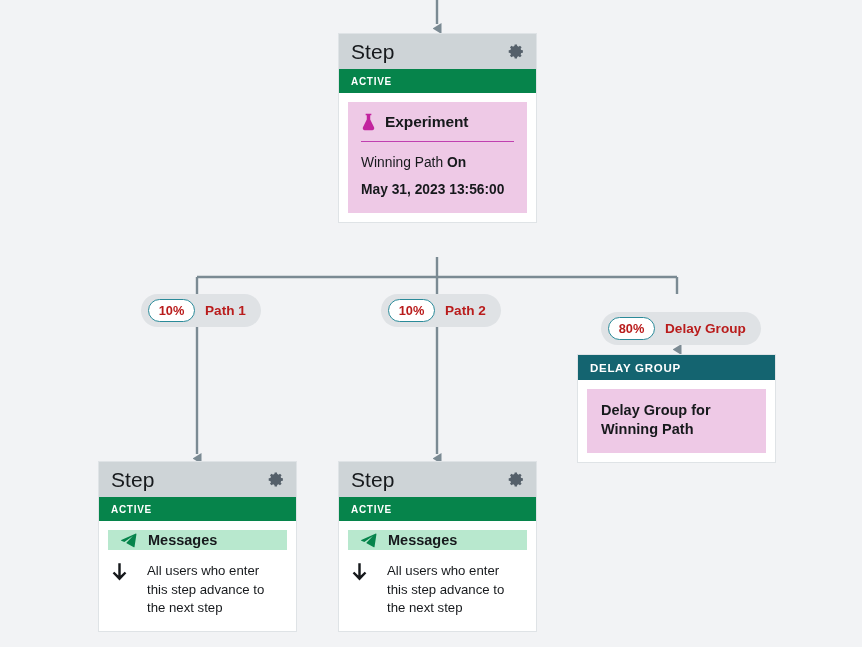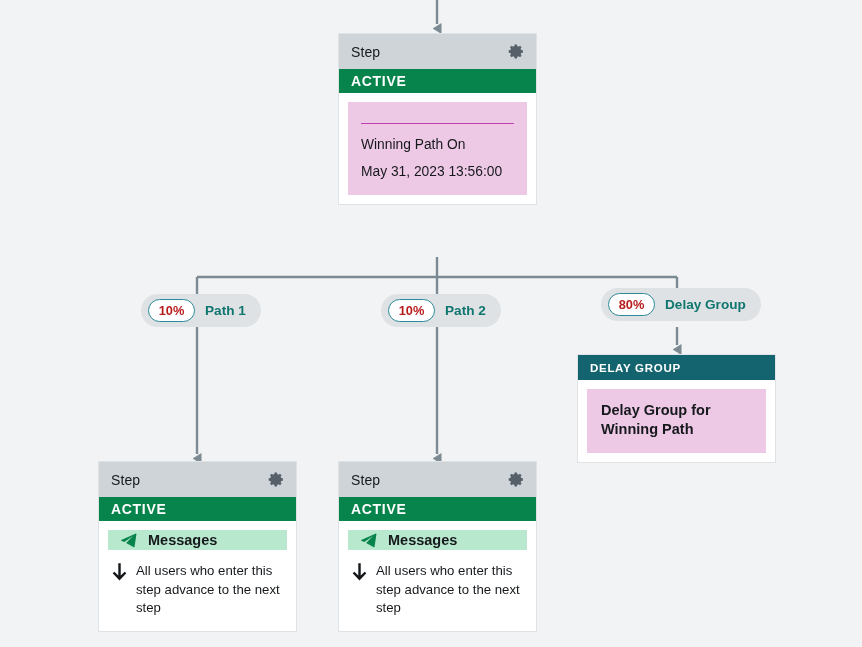--- a/index.html
+++ b/index.html
@@ -40,41 +40,41 @@
   .step-head {
     background: #ced4d7;
     height: 35px;
     display: flex;
     align-items: center;
     justify-content: space-between;
     padding: 0 11px 0 12px;
     box-sizing: border-box;
   }
   .step-head-title {
-    font-size: 14px;
+    font-size: 21px;
     color: #16191c;
     letter-spacing: .1px;
   }
   .gear {
     width: 17px;
     height: 17px;
     display: block;
     cursor: pointer;
   }
   .status-bar {
     background: #06844b;
     height: 24px;
     display: flex;
     align-items: center;
     padding-left: 12px;
     box-sizing: border-box;
   }
   .status-bar span {
     color: #ffffff;
-    font-size: 14px;
+    font-size: 10px;
     font-weight: bold;
     letter-spacing: .7px;
   }
   .step-body {
     padding: 9px 9px 9px 9px;
   }
   
   .exp-tile {
     background: #eec9e6;
     padding: 11px 13px 13px 13px;
@@ -102,21 +102,21 @@
     margin: 10px 0 11px 0;
   }
   .exp-line {
     font-size: 13.8px;
     color: #16191c;
     line-height: 1.46;
     margin-bottom: 7px;
   }
   .exp-line:last-child { margin-bottom: 0; }
   .exp-line b { font-weight: normal; }
-  .exp-line .val { font-weight: normal; }
+  .exp-line .val { font-weight: bold; }
   .exp-stack b { display: block; }
   .exp-stack .val { display: block; }
   
   .msg-tile {
     background: #b8e8ce;
     height: 20px;
     display: flex;
     align-items: center;
     gap: 11px;
     padding-left: 12px;
@@ -127,21 +127,21 @@
     height: 17px;
     display: block;
   }
   .msg-label {
     font-size: 14.5px;
     font-weight: bold;
     color: #16191c;
   }
   .advance-row {
     display: flex;
-    gap: 9px;
+    gap: 20px;
     padding: 12px 6px 4px 4px;
     align-items: flex-start;
   }
   .down-arrow {
     width: 15px;
     height: 19px;
     flex: none;
     margin-top: 1px;
   }
   .advance-text {
@@ -172,21 +172,21 @@
     align-items: center;
     justify-content: center;
     box-sizing: border-box;
     font-size: 12.8px;
     font-weight: bold;
     color: #b91c1c;
   }
   .pill-label {
     font-size: 13.6px;
     font-weight: bold;
-    color: #0f766e;
+    color: #b91c1c;
     white-space: nowrap;
   }
   
   .dg-head {
     background: #146470;
     height: 25px;
     display: flex;
     align-items: center;
     padding-left: 12px;
     box-sizing: border-box;
@@ -248,20 +248,26 @@
       <svg class="gear" viewBox="0 0 24 24">
         <path fill="#55606a" d="M12 8.3a3.7 3.7 0 1 0 0 7.4 3.7 3.7 0 0 0 0-7.4zm0 5.6a1.9 1.9 0 1 1 0-3.8 1.9 1.9 0 0 1 0 3.8z"></path>
         <path fill="#55606a" d="M21 13.6v-3.2l-2.4-.4a6.9 6.9 0 0 0-.8-1.9l1.4-2-2.3-2.3-2 1.4a6.9 6.9 0 0 0-1.9-.8L12.6 2h-3.2l-.4 2.4a6.9 6.9 0 0 0-1.9.8l-2-1.4-2.3 2.3 1.4 2a6.9 6.9 0 0 0-.8 1.9L1 10.4v3.2l2.4.4c.17.67.44 1.3.8 1.9l-1.4 2 2.3 2.3 2-1.4c.6.36 1.23.63 1.9.8l.4 2.4h3.2l.4-2.4a6.9 6.9 0 0 0 1.9-.8l2 1.4 2.3-2.3-1.4-2c.36-.6.63-1.23.8-1.9l2.4-.4z"></path>
       </svg>
     </div>
     <div class="status-bar">
       <span>ACTIVE</span>
     </div>
     <div class="step-body">
       <div class="exp-tile">
+        <div class="exp-title-row">
+          <svg class="flask" viewBox="0 0 20 24">
+            <path fill="#c2239e" d="M6.2 1h7.6v2.1h-1.5v5.4l5.1 10.6c.9 1.9-.4 3.9-2.4 3.9H5c-2 0-3.3-2-2.4-3.9l5.1-10.6V3.1H6.2V1z"></path>
+          </svg>
+          <span class="exp-title">Experiment</span>
+        </div>
         <div class="exp-rule"></div>
         <div class="exp-line">
           <b>Winning Path</b>
           <span class="val">On</span>
         </div>
         <div class="exp-line exp-stack">
           <span class="val">May 31, 2023 13:56:00</span>
         </div>
       </div>
     </div>
@@ -270,21 +276,21 @@
   <div class="pill" style="left:141px; top:294px;">
     <span class="pct">10%</span>
     <span class="pill-label">Path 1</span>
   </div>
 
   <div class="pill" style="left:381px; top:294px;">
     <span class="pct">10%</span>
     <span class="pill-label">Path 2</span>
   </div>
 
-  <div class="pill" style="left:601px; top:288px;">
+  <div class="pill" style="left:601px; top:312px;">
     <span class="pct">80%</span>
     <span class="pill-label">Delay Group</span>
   </div>
 
   <div class="node" style="left:577px; top:354px; width:199px;">
     <div class="dg-head">
       <span>DELAY GROUP</span>
     </div>
     <div class="dg-body">
       <div class="dg-tile">

